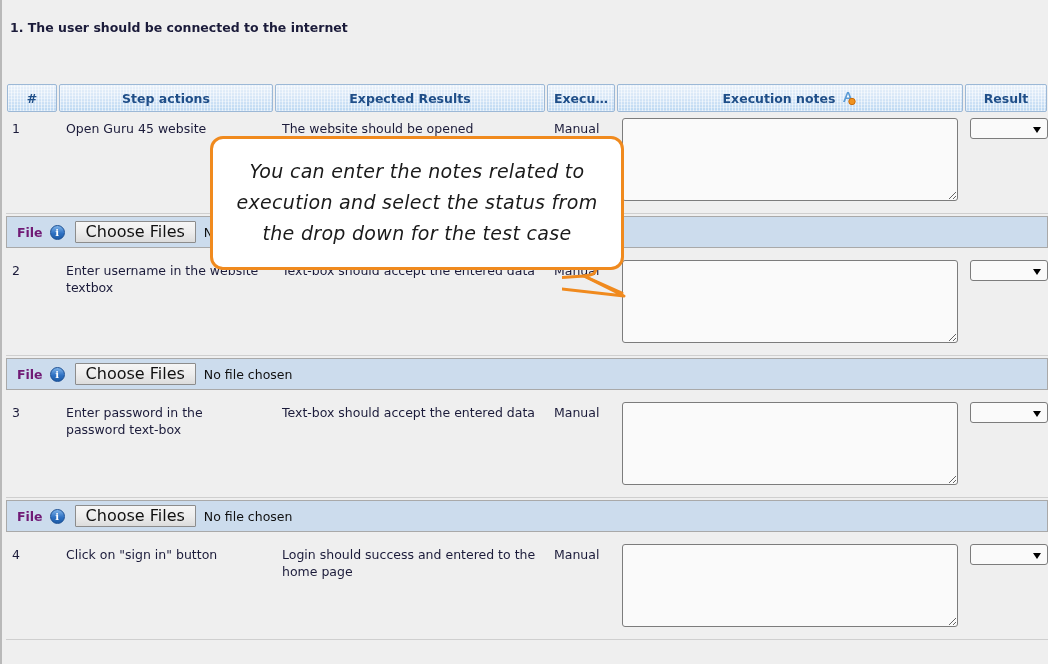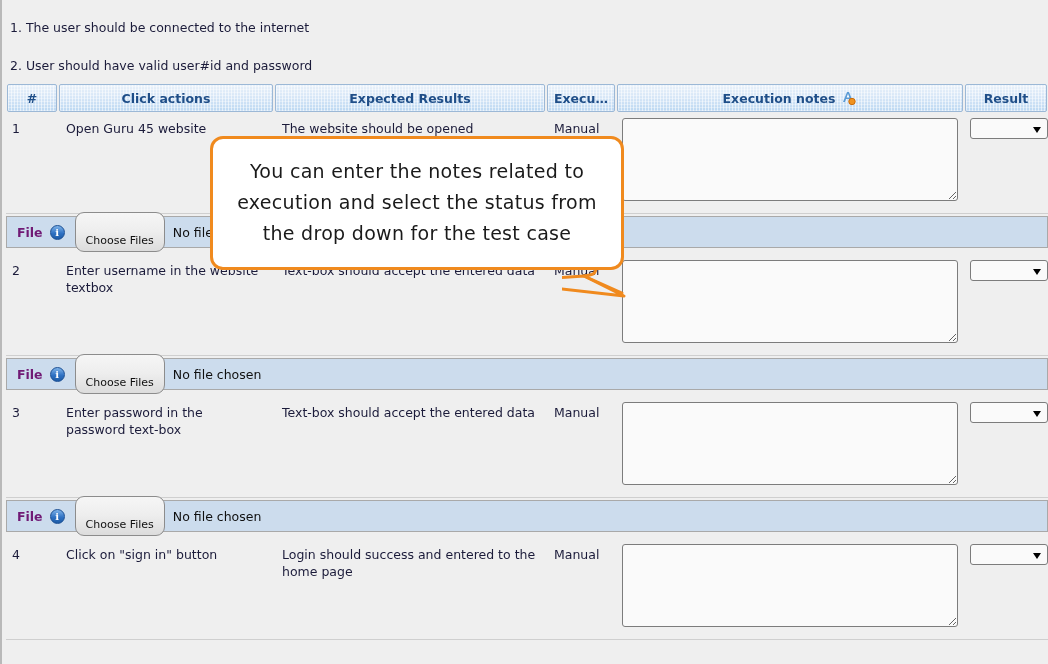--- a/index.html
+++ b/index.html
@@ -23,20 +23,21 @@
     height: 664px;
     background: #efefef;
     border-left: 2px solid #b9b9b9;
     box-sizing: border-box;
     overflow: hidden;
   }
 
   
   .precond {
     padding: 18px 0 0 8px;
+    font-weight: bold;
   }
   .precond-line {
     font-size: 12.5px;
     color: #1b1b3a;
     line-height: 16px;
     margin: 0 0 22px 0;
     white-space: nowrap;
   }
   .precond-line:first-child { margin-top: 2px; }
 
@@ -164,24 +165,24 @@
     font-weight: bold;
     line-height: 13px;
     text-align: center;
     font-family: "DejaVu Serif", "Liberation Serif", serif;
     margin-right: 10px;
     flex: 0 0 auto;
   }
   .choose-btn {
     background: linear-gradient(180deg,#f6f6f6 0%, #ededed 50%, #dcdcdc 100%);
     border: 1px solid #8c8c8c;
-    border-radius: 9px;
-    font-size: 11px;
+    border-radius: 1px;
+    font-size: 16px;
     color: #101010;
-    padding: 20px 10px 3px 10px;
+    padding: 2px 10px 3px 10px;
     line-height: 15px;
     font-family: "DejaVu Sans", "Liberation Sans", sans-serif;
   }
   .file-chosen {
     font-size: 12.5px;
     color: #101010;
     margin-left: 8px;
   }
   .file-spacer { flex: 1 1 auto; }
 
@@ -197,20 +198,21 @@
     height: 134px;
     background: #ffffff;
     border: 3px solid #f08a1e;
     border-radius: 13px;
     box-sizing: border-box;
     z-index: 50;
   }
   #callout-text {
     font-family: "DejaVu Sans", "Liberation Sans", sans-serif;
     font-size: 19px;
+    font-style: italic;
     color: #1a1a1a;
     text-align: center;
     line-height: 31px;
     padding: 17px 14px 0 14px;
     letter-spacing: 0.3px;
   }
   #callout-tail {
     position: absolute;
     left: 560px;
     top: 252px;
@@ -233,40 +235,39 @@
     white-space: nowrap;
   }
 </style>
 </head>
 <body>
 
 <div id="page">
 
   <div class="precond">
     <p class="precond-line">1. The user should be connected to the internet</p>
-    <p class="precond-line">2. User should have valid user#id and password</p>
   </div>
 
   <table id="steps-table">
     <colgroup>
       <col style="width:52px">
       <col style="width:216px">
       <col style="width:272px">
       <col style="width:70px">
       <col style="width:348px">
       <col style="width:84px">
     </colgroup>
 
     <thead>
       <tr class="hdr-row">
         <th>
           <div class="hdr-cell">#</div>
         </th>
         <th>
-          <div class="hdr-cell">Click actions</div>
+          <div class="hdr-cell">Step actions</div>
         </th>
         <th>
           <div class="hdr-cell">Expected Results</div>
         </th>
         <th>
           <div class="hdr-cell">Execution</div>
         </th>
         <th>
           <div class="hdr-cell"><span>Execution notes</span><span class="notes-icon"><svg width="16" height="16" viewBox="0 0 16 16">
                   <path d="M2 12 L6 2 L8 2 L12 12 L10 12 L9 9 L5 9 L4 12 Z" fill="#5b9bd5"></path>

